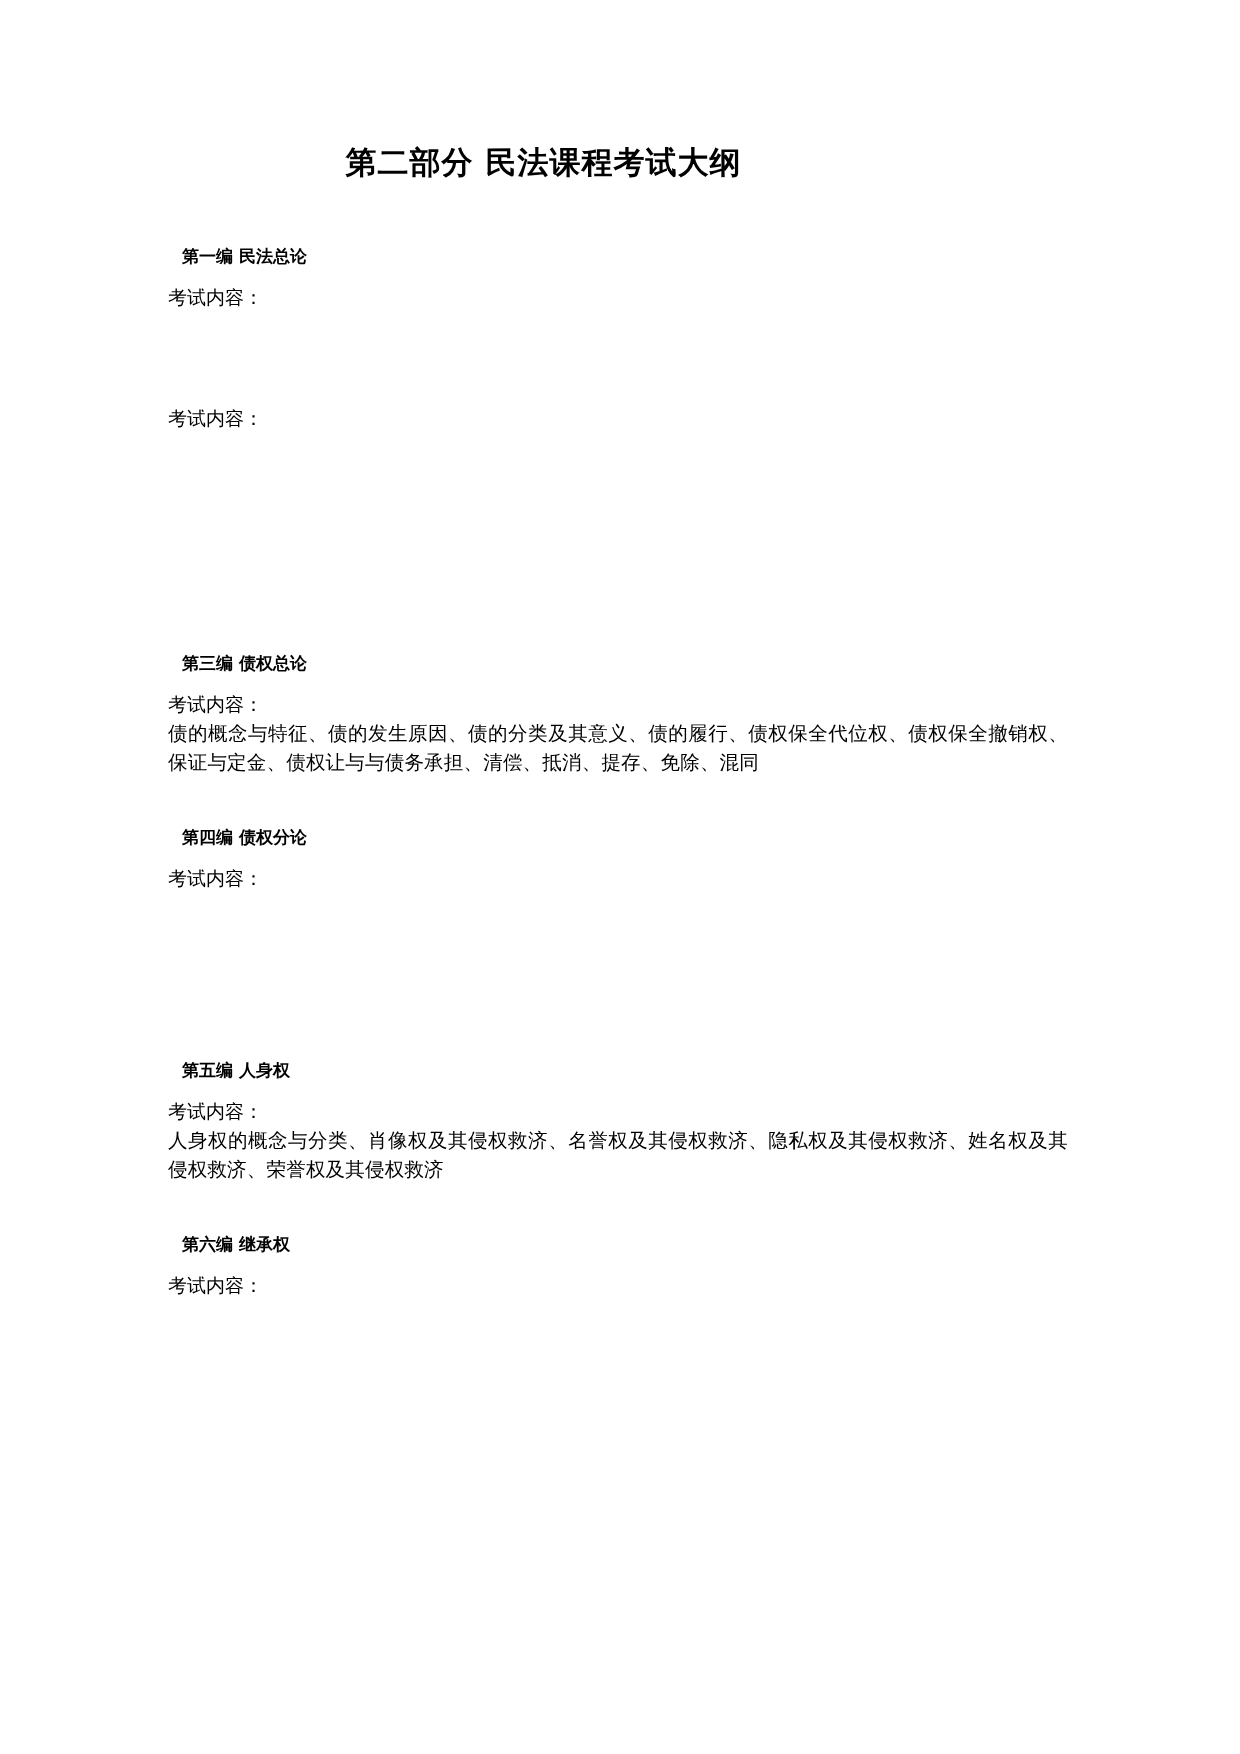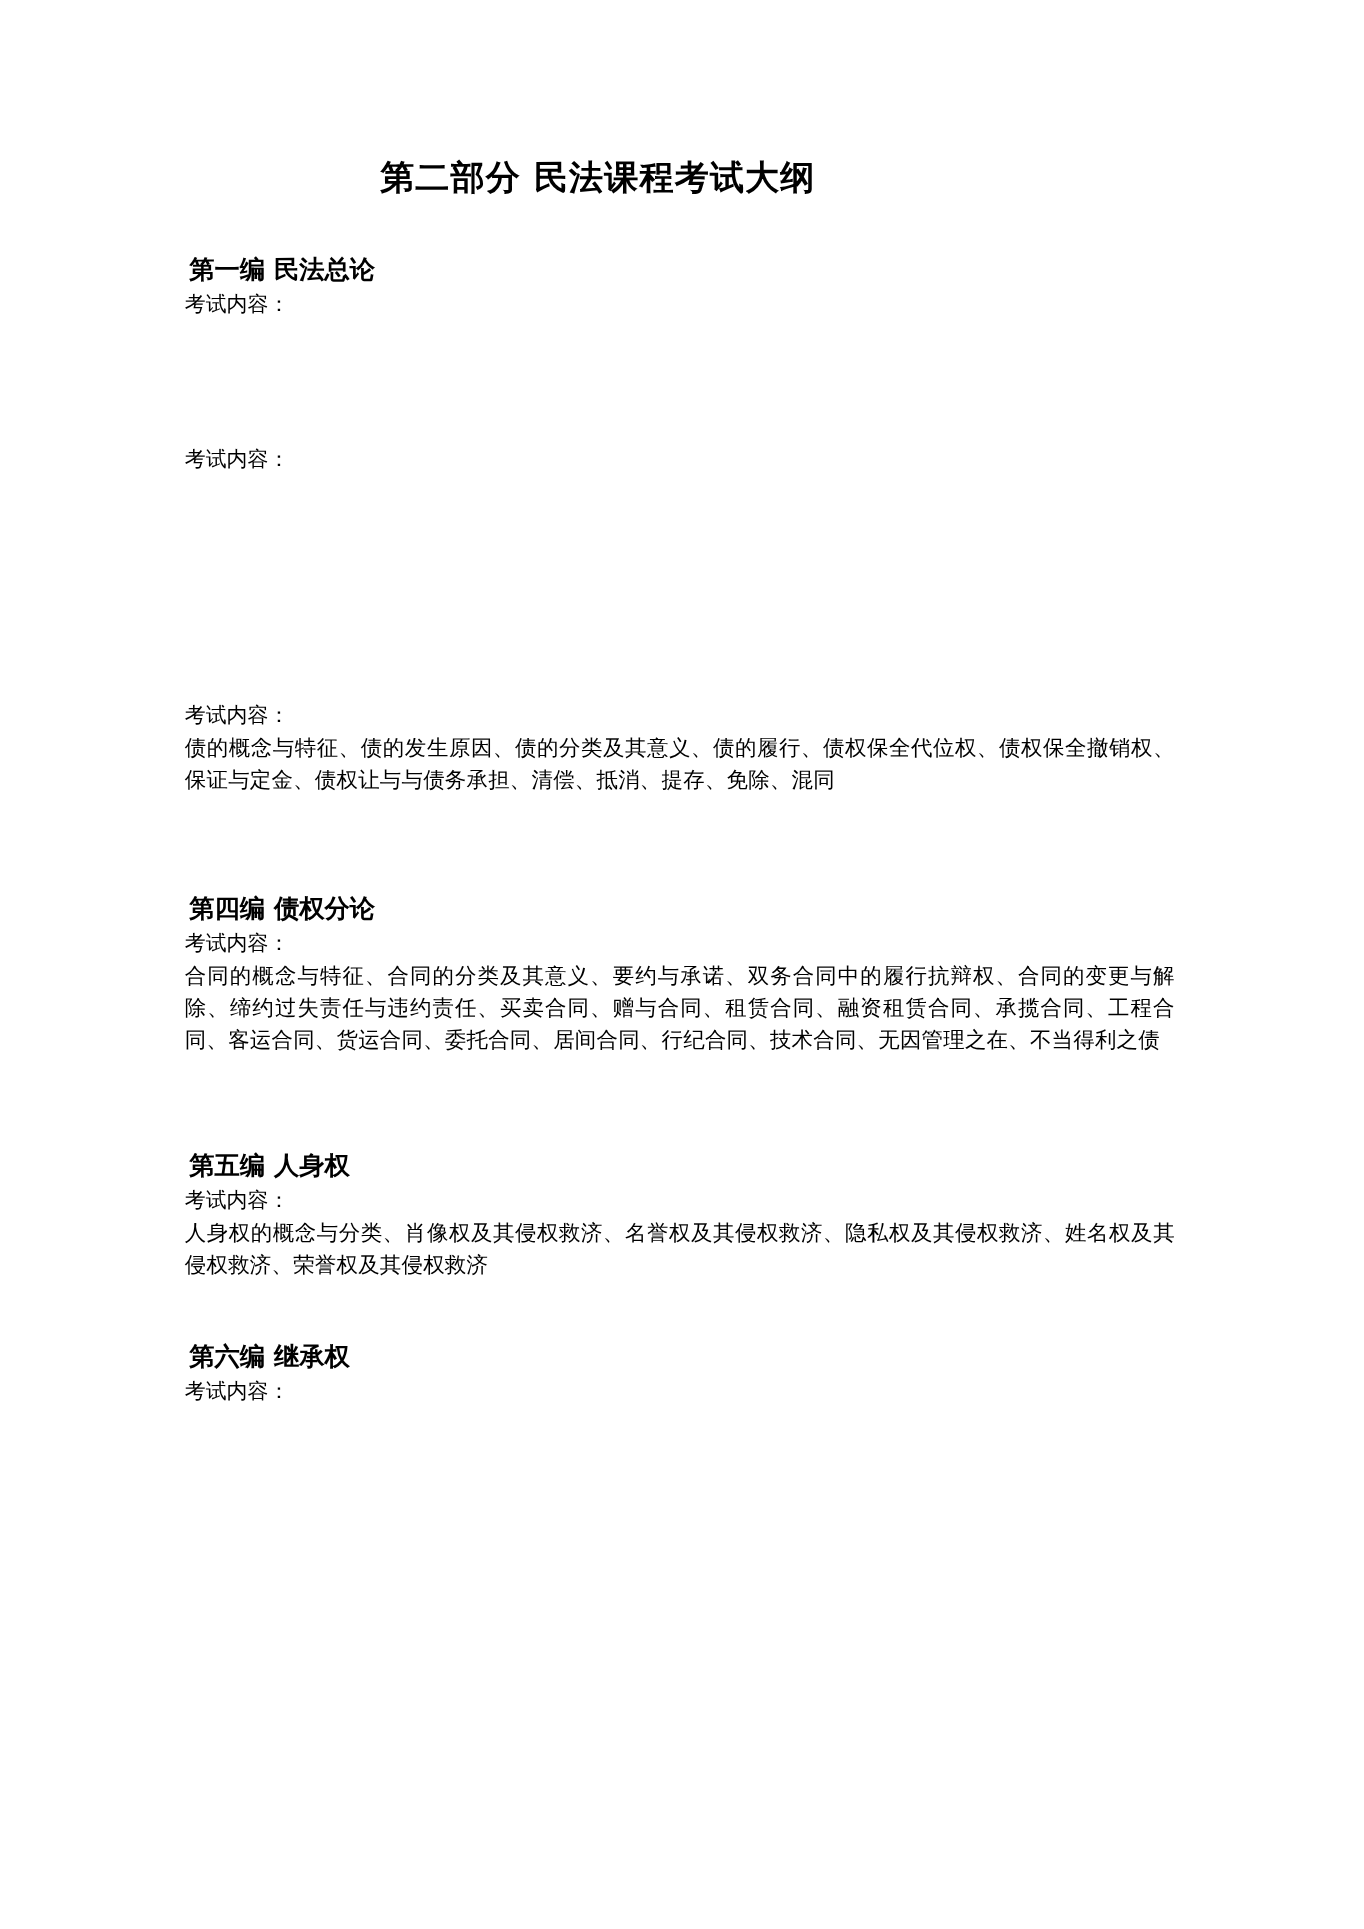--- a/index.html
+++ b/index.html
@@ -3,49 +3,49 @@
 <meta charset="utf-8">
 <style>
   html, body { margin: 0; padding: 0; background: #ffffff; }
   body { width: 1240px; height: 1754px; position: relative; overflow: hidden;
          font-family: "DejaVu Serif", "Liberation Serif", serif; color: #000; }
   .page { position: absolute; left: 0; top: 0; width: 1240px; height: 1754px; }
   .title { position: absolute; top: 140px; left: 0; width: 1087px; text-align: center;
            font-size: 31px; font-weight: bold; font-family: "DejaVu Sans", "Liberation Sans", sans-serif;
            letter-spacing: 1px; line-height: 44px; }
   .section { position: absolute; left: 168px; width: 900px; }
-  .heading { font-size: 23px; font-weight: bold; font-family: "DejaVu Sans", "Liberation Sans", sans-serif;
-             line-height: 26px; height: 26px; margin: 4px; }
+  .heading { font-size: 17px; font-weight: bold; font-family: "DejaVu Sans", "Liberation Sans", sans-serif;
+             line-height: 26px; height: 26px; margin: 14px; }
   .label { font-size: 19px; line-height: 29px; }
   .content { font-size: 19.5px; line-height: 29px; text-align: justify; letter-spacing: 0.2px; }
 </style>
 </head>
 <body>
 
 <div class="page">
   <div class="title">第二部分  民法课程考试大纲</div>
 
   <div class="section" style="top:229px;">
     <div class="heading">第一编  民法总论</div>
     <div class="label">考试内容：</div>
   </div>
 
   <div class="section" style="top:404px;">
     <div class="label">考试内容：</div>
   </div>
 
   <div class="section" style="top:636px;">
+    <div class="heading">第三编  债权总论</div>
     <div class="label">考试内容：</div>
     <div class="content">债的概念与特征、债的发生原因、债的分类及其意义、债的履行、债权保全代位权、债权保全撤销权、保证与定金、债权让与与债务承担、清偿、抵消、提存、免除、混同</div>
   </div>
 
   <div class="section" style="top:810px;">
     <div class="heading">第四编  债权分论</div>
     <div class="label">考试内容：</div>
-    <div class="content">合同的概念与特征、合同的分类及其意义、要约与承诺、双务合同中的履行抗辩权、合同的变更与解除、缔约过失责任与违约责任、买卖合同、赠与合同、租赁合同、融资租赁合同、承揽合同、工程合同、客运合同、货运合同、委托合同、居间合同、行纪合同、技术合同、无因管理之在、不当得利之债</div>
   </div>
 
   <div class="section" style="top:1043px;">
     <div class="heading">第五编  人身权</div>
     <div class="label">考试内容：</div>
     <div class="content">人身权的概念与分类、肖像权及其侵权救济、名誉权及其侵权救济、隐私权及其侵权救济、姓名权及其侵权救济、荣誉权及其侵权救济</div>
   </div>
 
   <div class="section" style="top:1217px;">
     <div class="heading">第六编  继承权</div>

